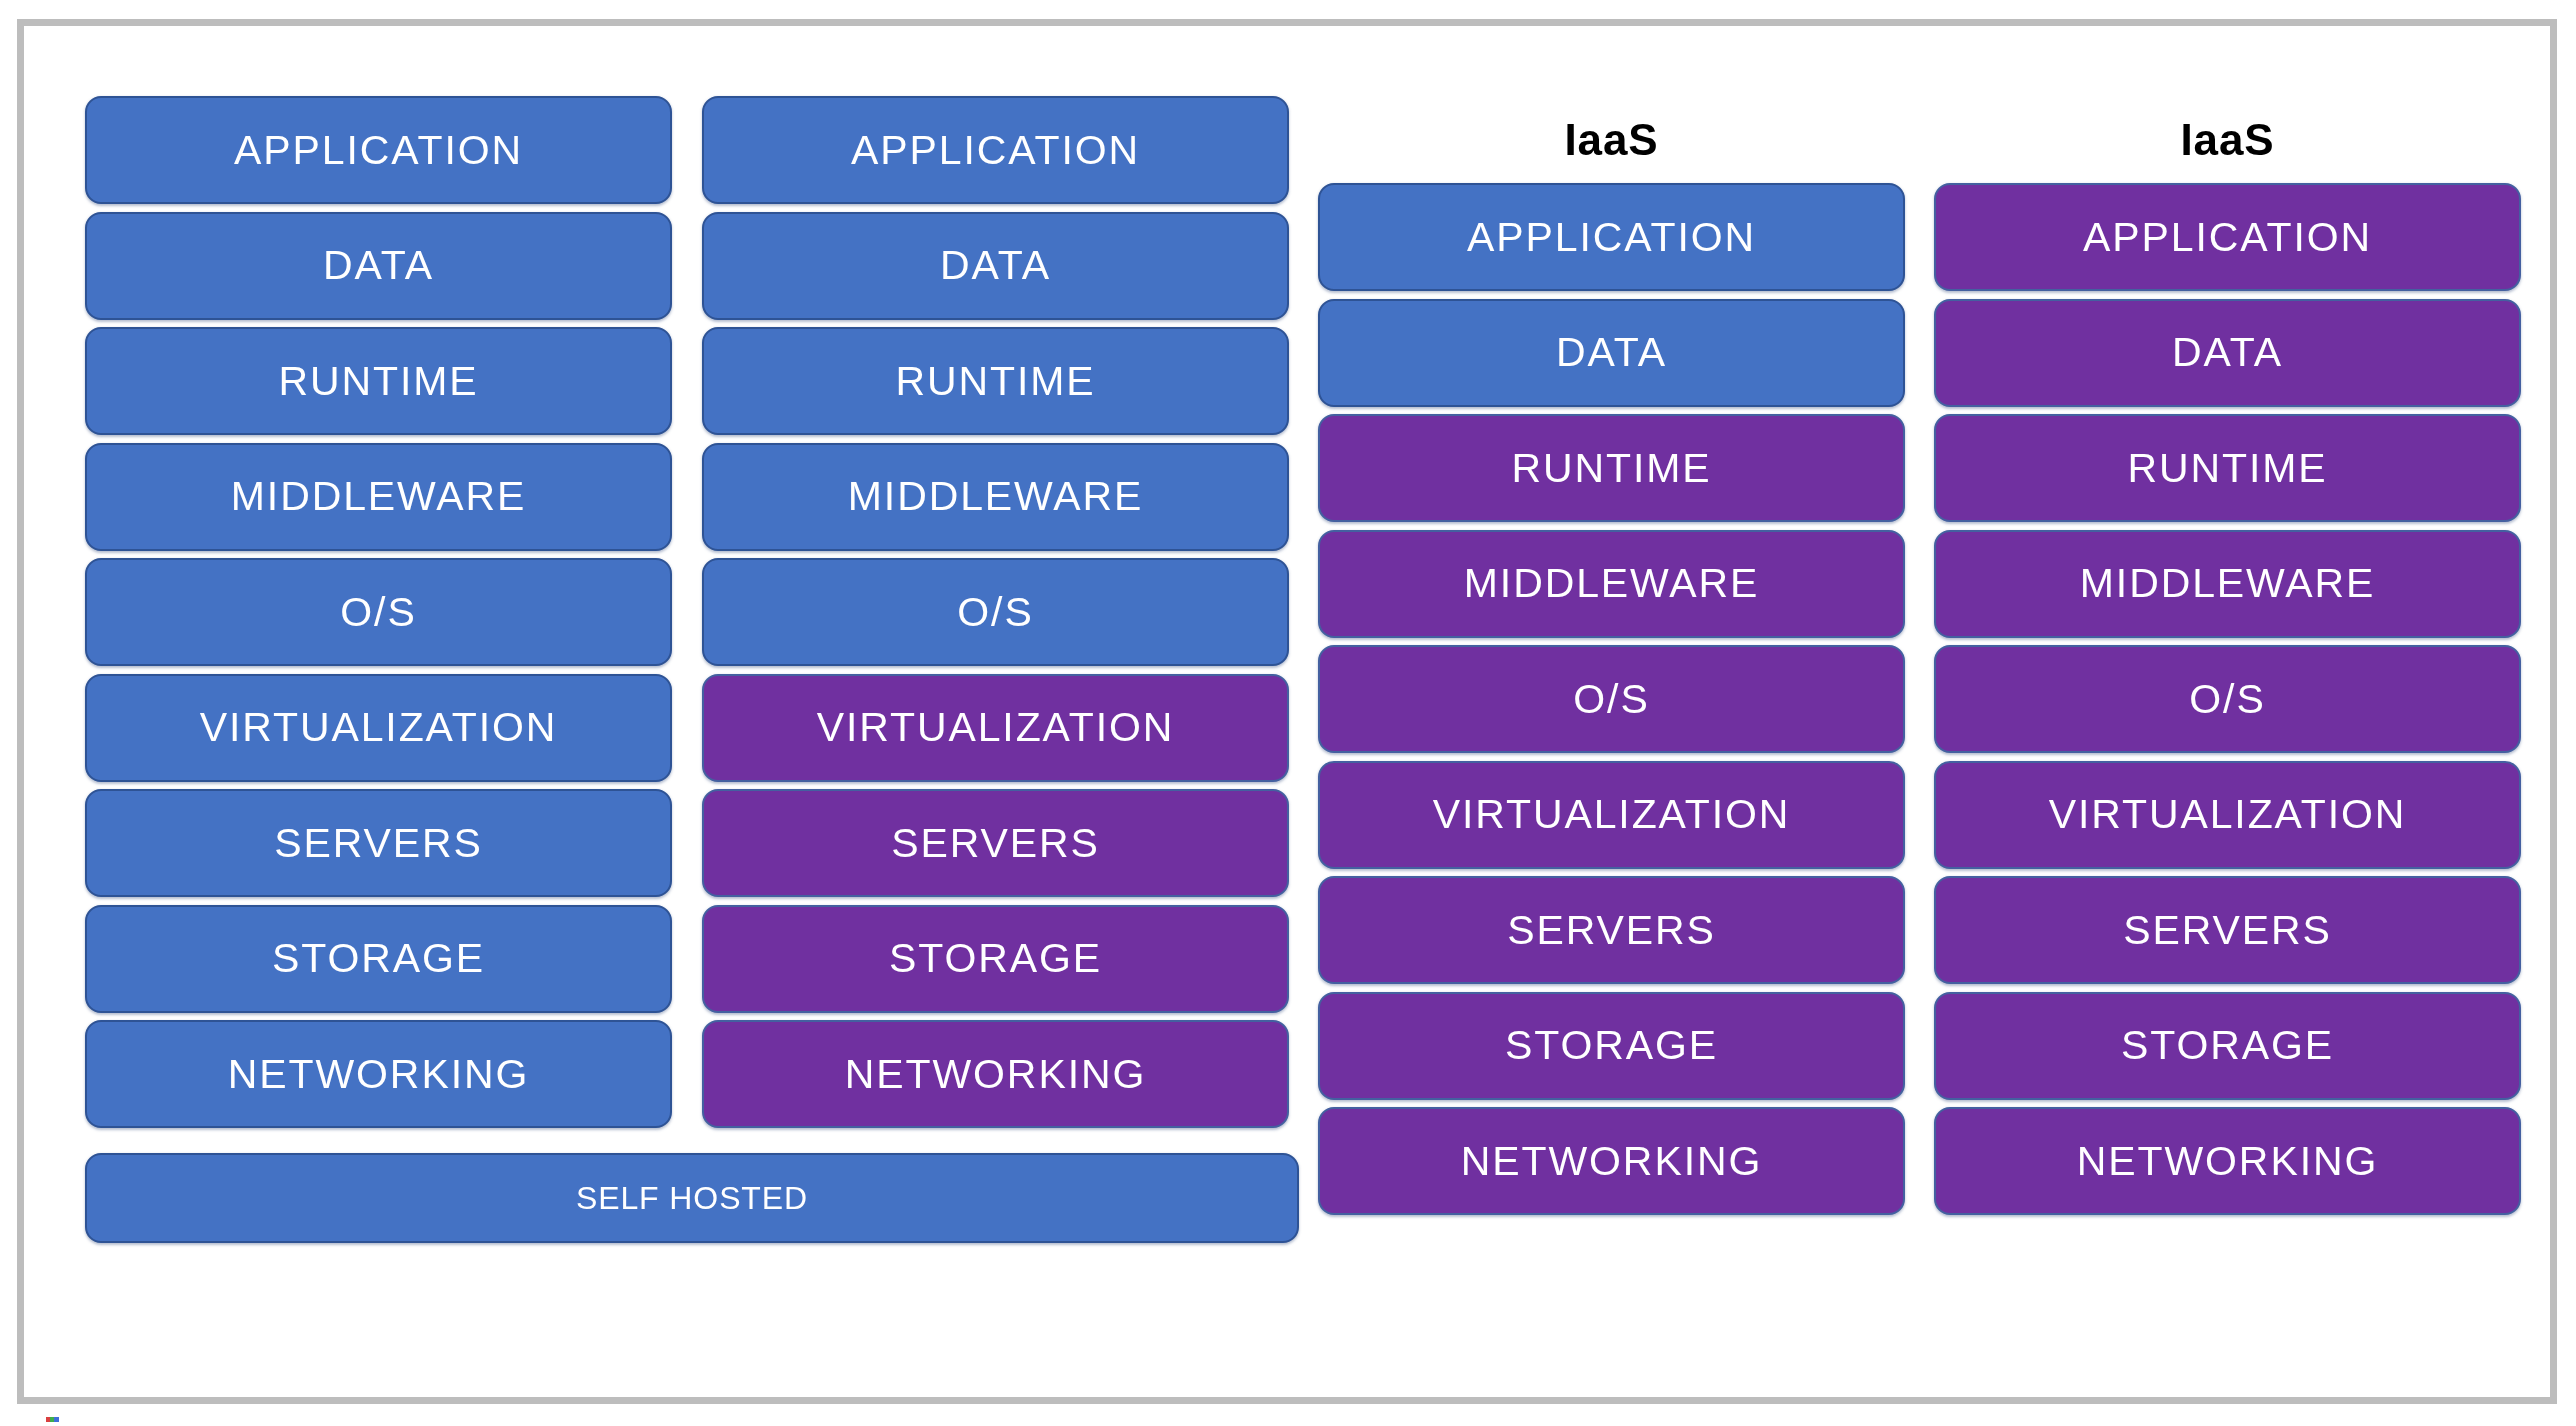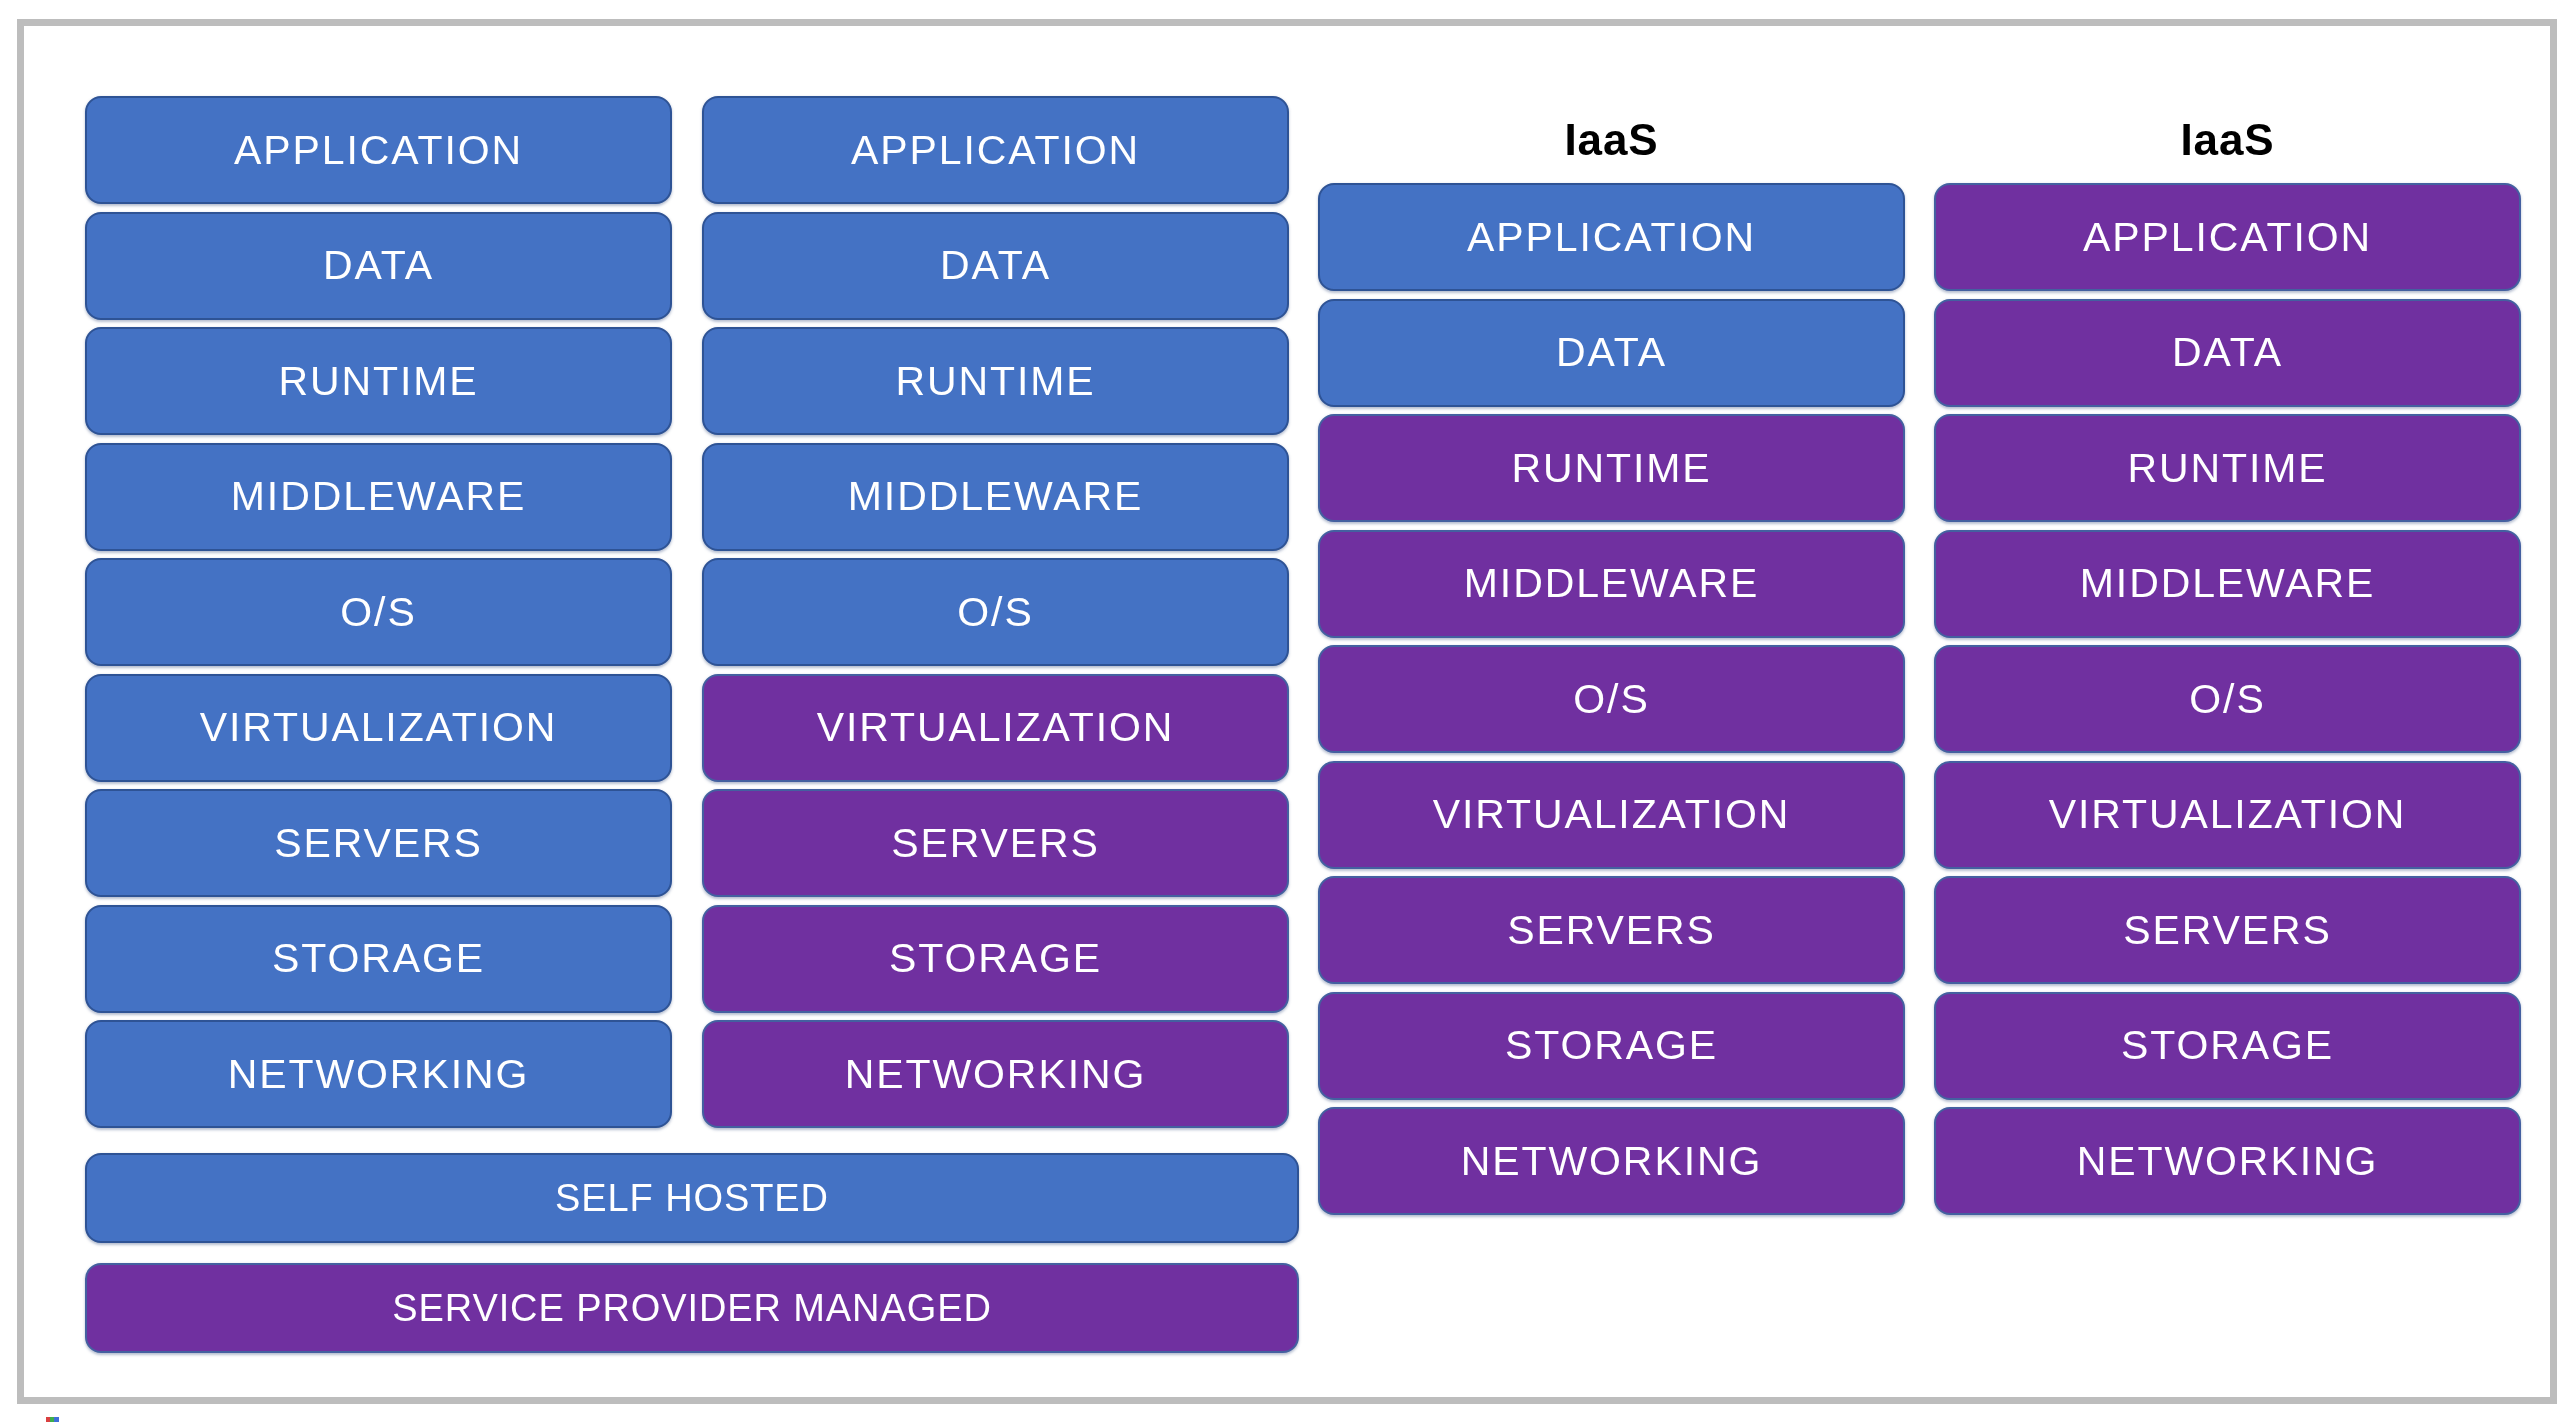--- a/index.html
+++ b/index.html
@@ -16,21 +16,21 @@
   .column-title{height:87px;display:flex;align-items:center;justify-content:center;
                 font-size:44px;font-weight:bold;color:#000;letter-spacing:0.9px;}
   .layer-box{height:108px;margin-bottom:7.5px;border-radius:16px;
              display:flex;align-items:center;justify-content:center;
              color:#ffffff;font-size:41px;letter-spacing:1.9px;
              box-sizing:border-box;border:2.8px solid transparent;
              box-shadow:0 1.9px 2.8px rgba(90,110,150,0.45);}
   .self{background:var(--blue,#4472C4);border-color:var(--blue-border,#2E5395);}
   .managed{background:var(--purple,#7030A0);border-color:var(--purple-border,#4460A0);}
   .legend{position:absolute;left:61px;top:1127px;width:1214px;}
-  .legend .layer-box{height:90px;margin-bottom:20px;font-size:38px;letter-spacing:0.9px;justify-content:center;}
+  .legend .layer-box{height:90px;margin-bottom:20px;font-size:32px;letter-spacing:0.9px;justify-content:center;}
   .artifact{position:absolute;left:21.6px;top:1391px;width:13px;height:4.7px;display:flex;}
   .artifact span{flex:1;height:100%;}
   .artifact span:nth-child(1){background:#d94040;}
   .artifact span:nth-child(2){background:#3fae4a;}
   .artifact span:nth-child(3){background:#3f6fd9;}
 </style>
 </head>
 <body>
 
 <div class="page">
@@ -152,23 +152,20 @@
   </div>
           <div class="layer-box managed">
     <span>NETWORKING</span>
   </div>
         </div>
       </div>
     <div class="legend">
         <div class="layer-box self">
     <span>SELF HOSTED</span>
   </div>
-        <div class="layer-box managed">
-    <span>SERVICE PROVIDER MANAGED</span>
-  </div>
       </div>
     <div class="artifact">
       <span></span>
         <span></span>
         <span></span>
     </div>
   </div>
 </div>
 
 

